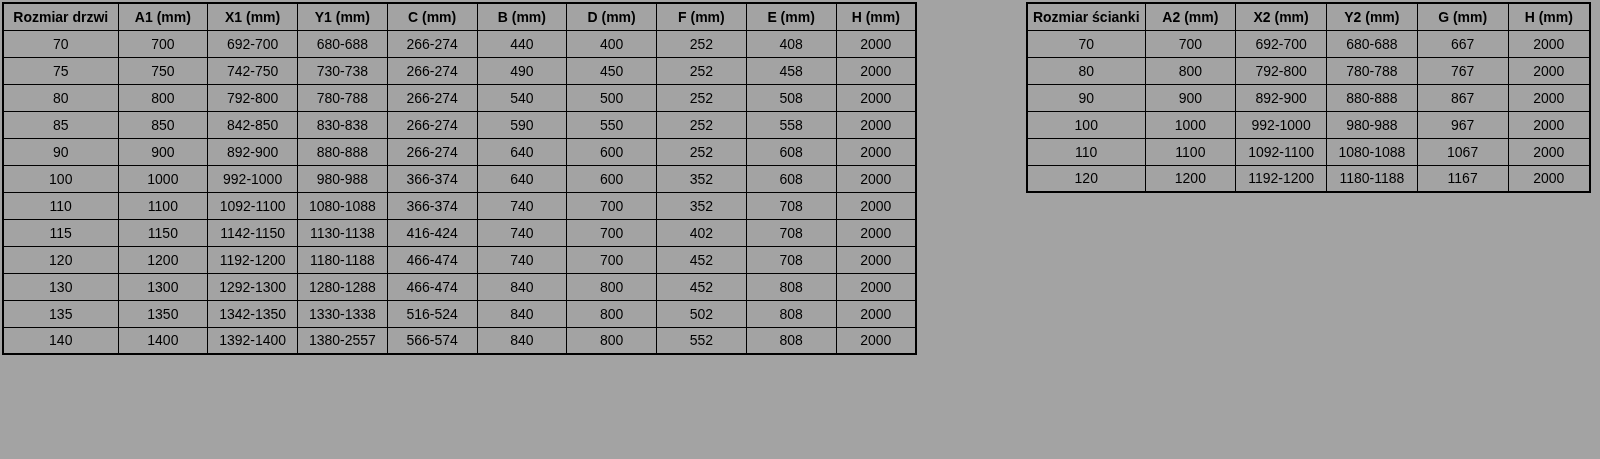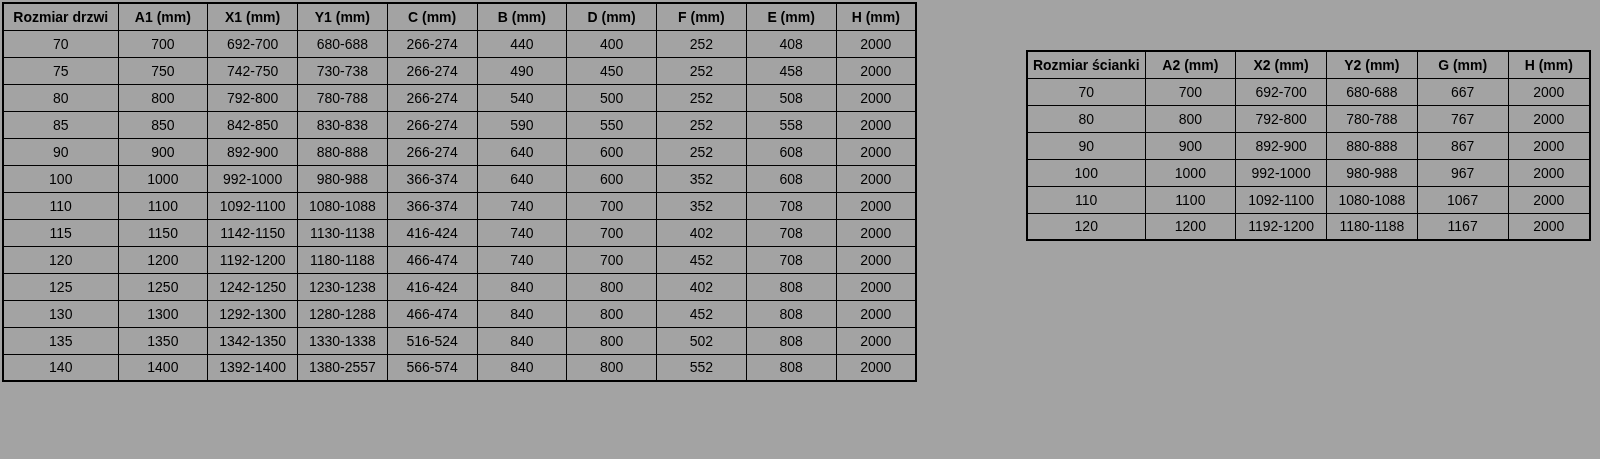--- a/index.html
+++ b/index.html
@@ -11,21 +11,21 @@
     overflow: hidden;
   }
   .canvas {
     position: relative;
     width: 1600px;
     height: 459px;
     background: #a3a3a3;
   }
   .tbl-wrap { position: absolute; top: 2px; }
   .tbl-wrap.left  { left: 2px;    width: 915px; }
-  .tbl-wrap.right { left: 1026px; width: 565px; margin-top: 48px; }
+  .tbl-wrap.right { left: 1026px; width: 565px; }
   table {
     border-collapse: collapse;
     table-layout: fixed;
     width: 100%;
     border: 2px solid #000000;
   }
   th, td {
     border: 1px solid #000000;
     height: 27px;
     text-align: center;
@@ -167,32 +167,20 @@
             <td>1192-1200</td>
             <td>1180-1188</td>
             <td>466-474</td>
             <td>740</td>
             <td>700</td>
             <td>452</td>
             <td>708</td>
             <td>2000</td>
           </tr>
           <tr>
-            <td>125</td>
-            <td>1250</td>
-            <td>1242-1250</td>
-            <td>1230-1238</td>
-            <td>416-424</td>
-            <td>840</td>
-            <td>800</td>
-            <td>402</td>
-            <td>808</td>
-            <td>2000</td>
-          </tr>
-          <tr>
             <td>130</td>
             <td>1300</td>
             <td>1292-1300</td>
             <td>1280-1288</td>
             <td>466-474</td>
             <td>840</td>
             <td>800</td>
             <td>452</td>
             <td>808</td>
             <td>2000</td>

